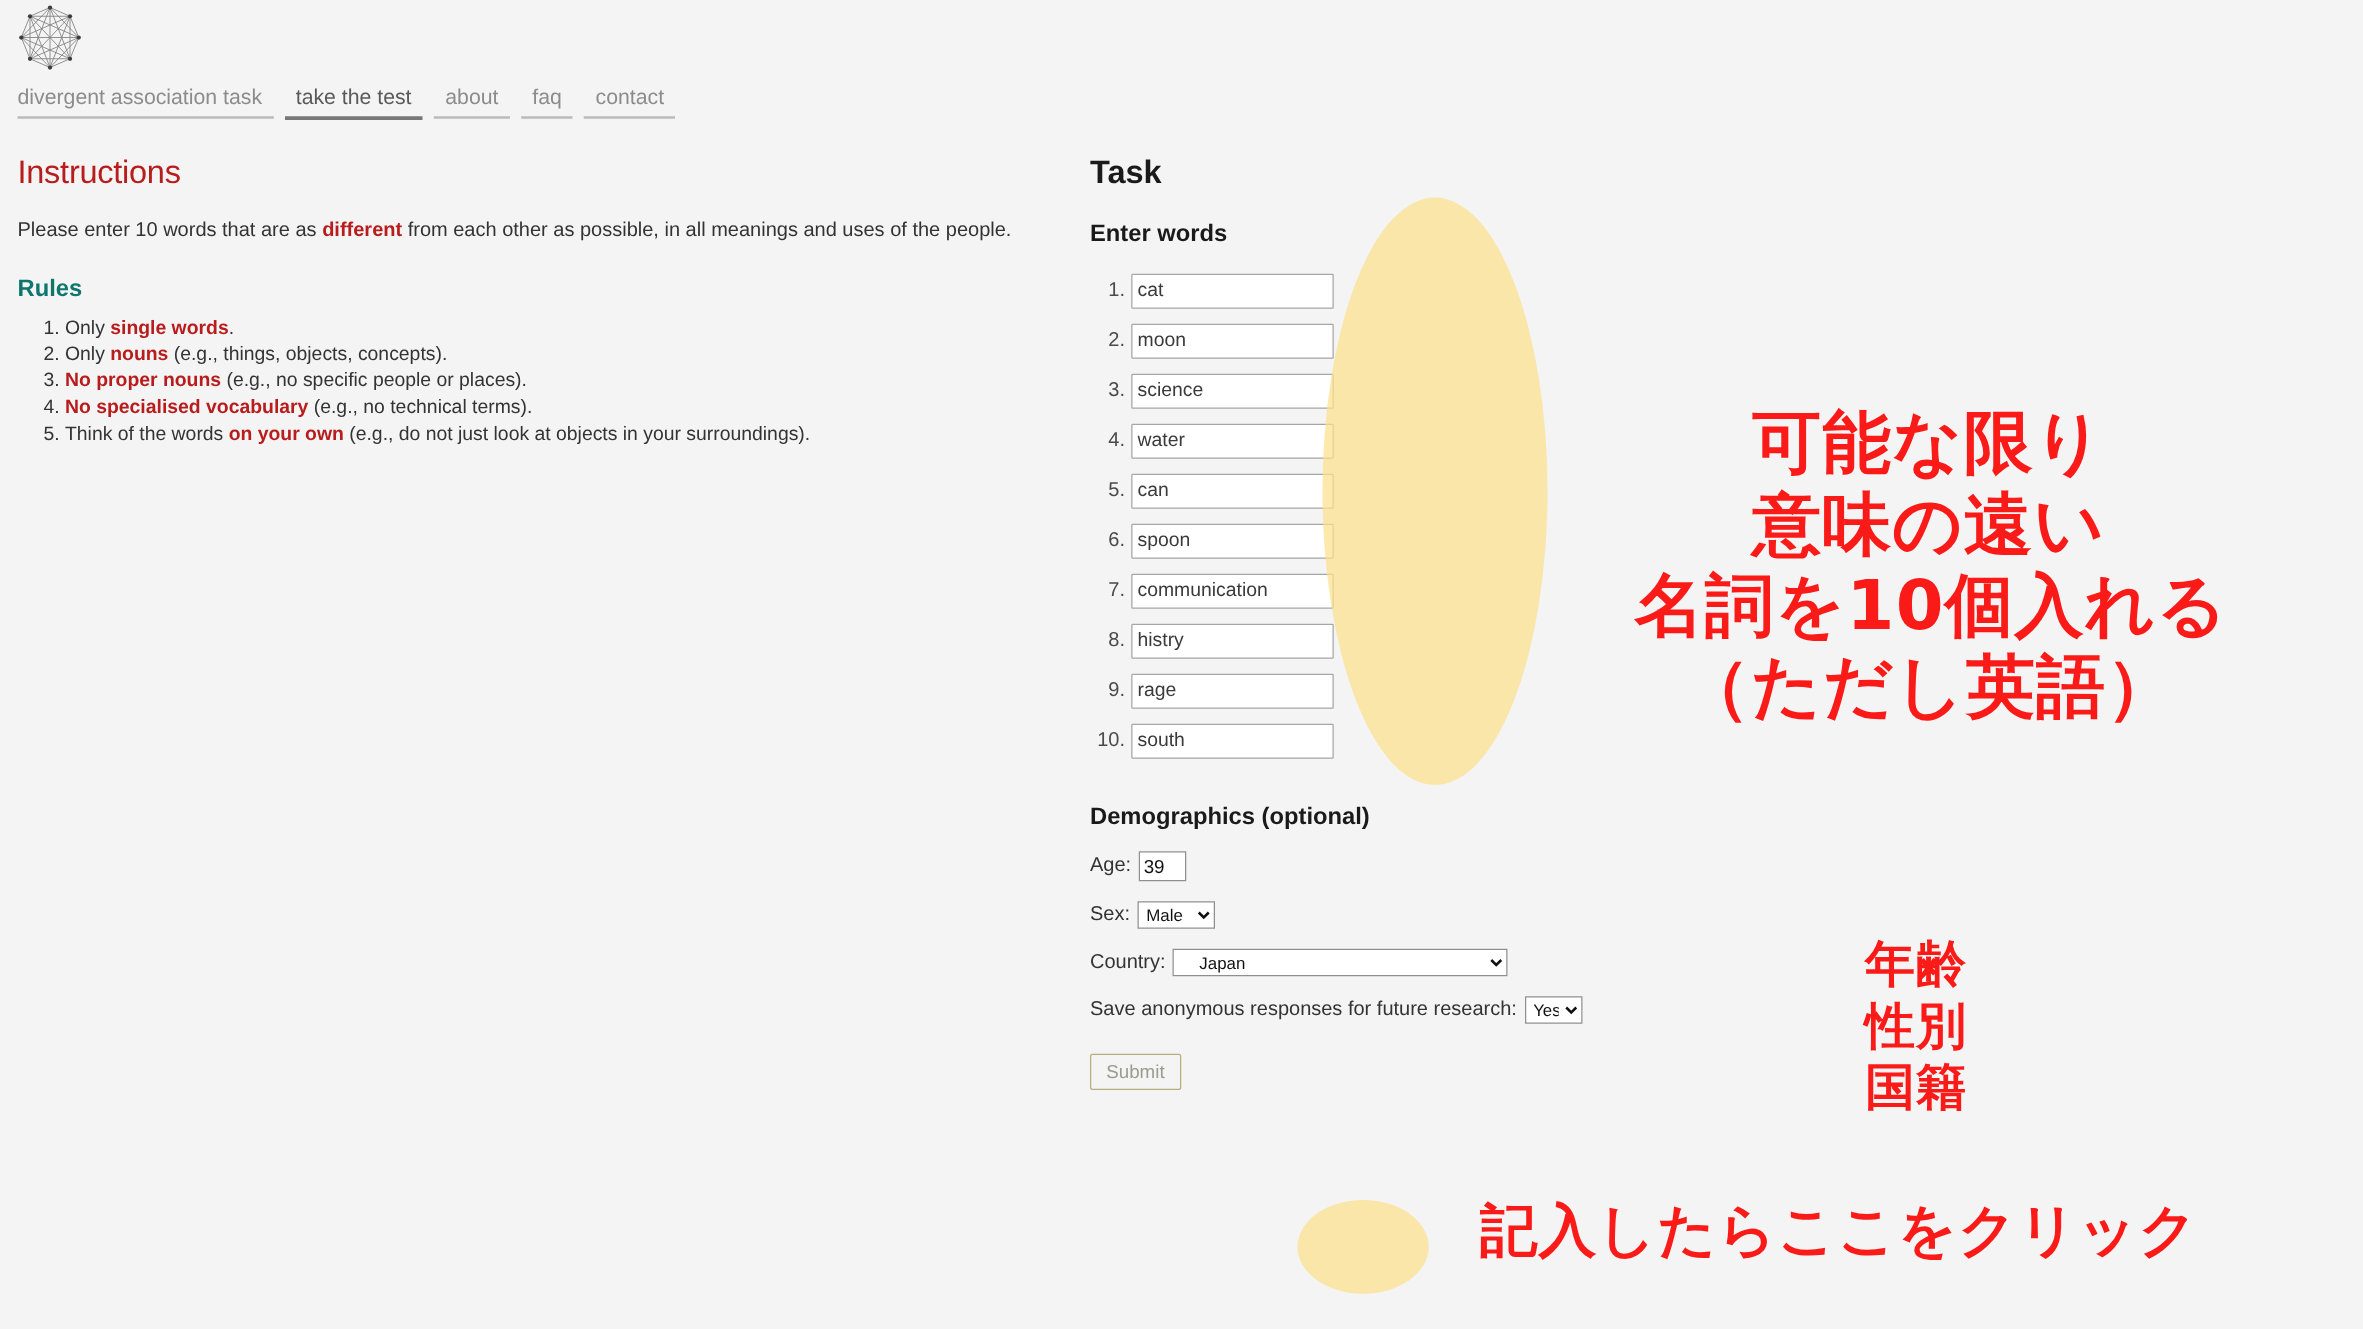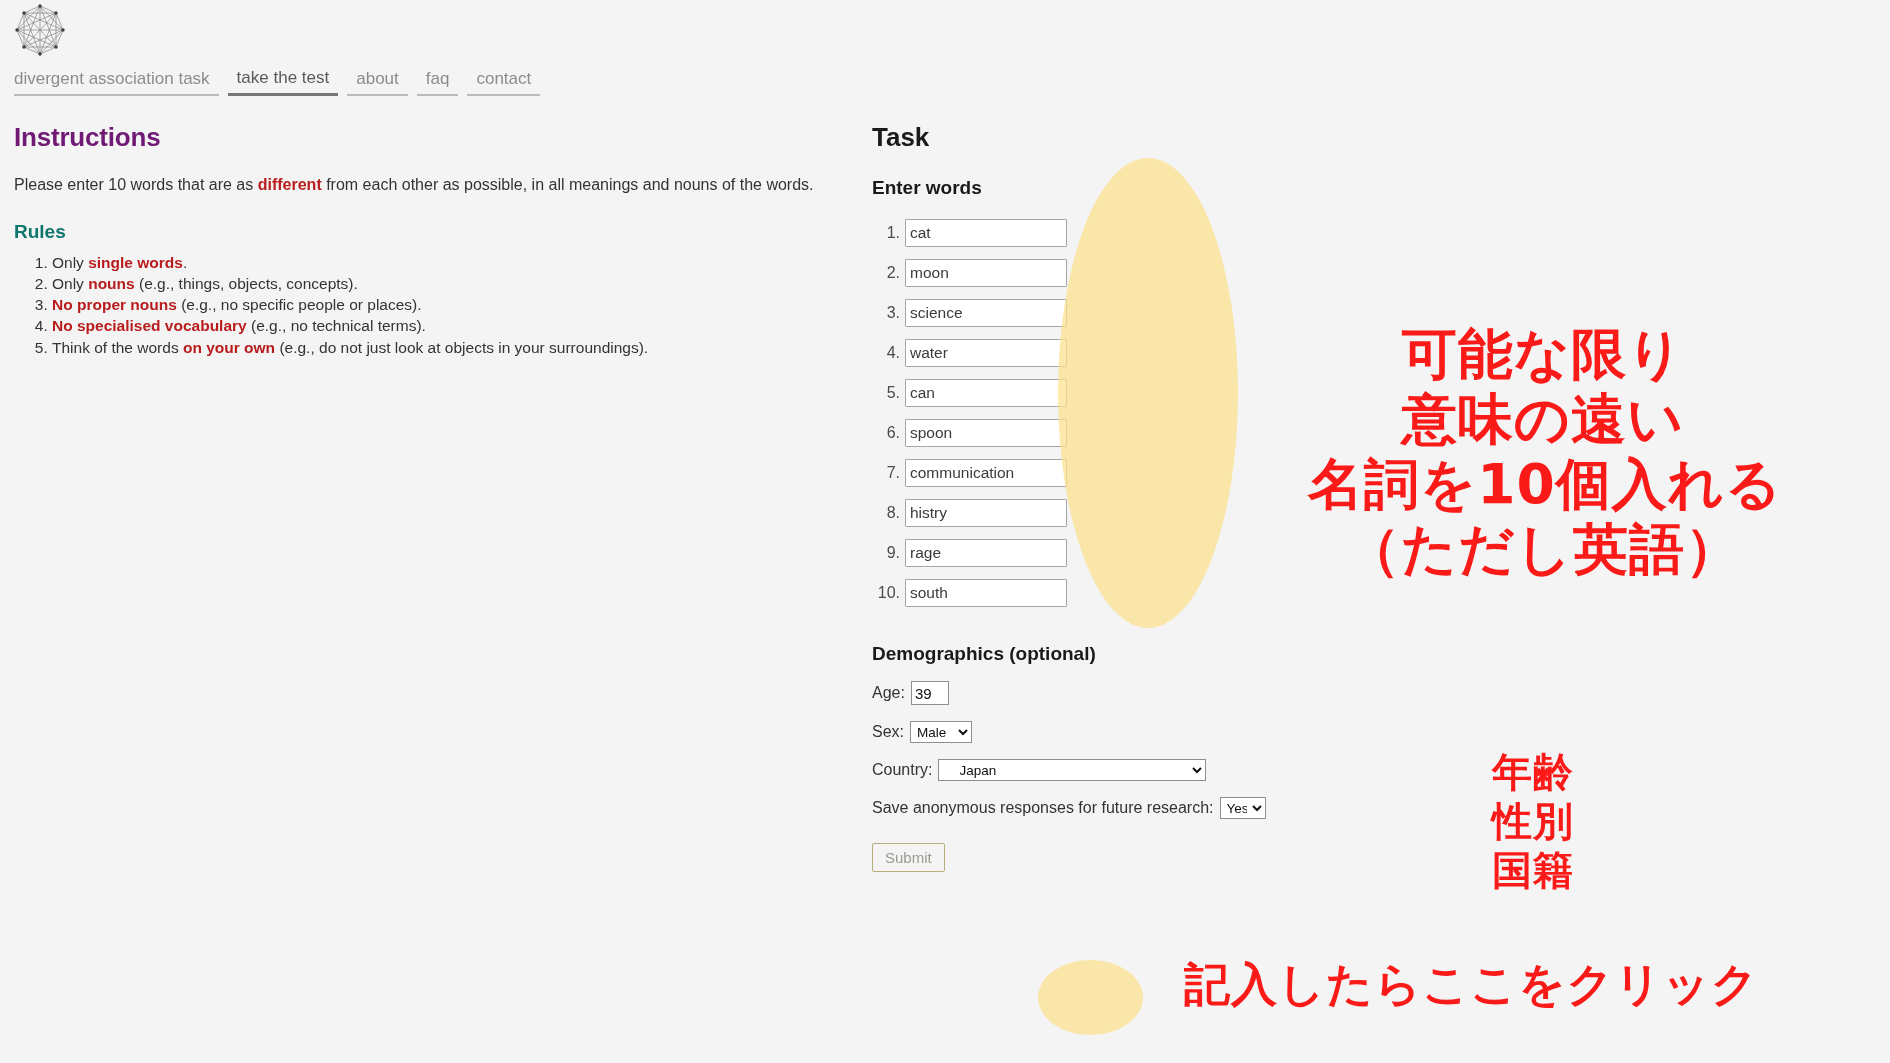--- a/index.html
+++ b/index.html
@@ -25,21 +25,21 @@
     width: 52px;
     height: 56px;
   }
 
   
   #nav {
     position: absolute;
     left: 14px;
     top: 68px;
     display: flex;
-    align-items: center;
+    align-items: flex-start;
     gap: 0px;
     font-size: 17px;
   }
   .nav-item {
     color: #8c8c8c;
     text-decoration: none;
     padding: 0 9px 5px 9px;
     border-bottom: 2px solid #bbbbbb;
     line-height: 20px;
     white-space: nowrap;
@@ -53,23 +53,23 @@
 
   
   #left-col {
     position: absolute;
     left: 14px;
     top: 122px;
     width: 820px;
   }
   h2.section-title {
     font-size: 26px;
-    font-weight: bold;
+    font-weight: normal;
     margin: 0 0 22px 0;
-    color: #701a75;
+    color: #b91c1c;
     letter-spacing: -0.2px;
   }
   p.intro {
     font-size: 16px;
     margin: 0 0 26px 0;
     color: #333;
     line-height: 1.25;
   }
   h3.rules-title {
     font-size: 19px;
@@ -283,21 +283,21 @@
   <a class="nav-item" href="#">about</a>
   <span class="nav-gap"></span>
   <a class="nav-item" href="#">faq</a>
   <span class="nav-gap"></span>
   <a class="nav-item" href="#">contact</a>
 </nav>
 
 <div id="left-col">
   <h2 class="section-title">Instructions</h2>
 
-  <p class="intro"><span>Please enter 10 words that are as </span><b>different</b><span> from each other as possible, in all meanings and nouns of the words.</span></p>
+  <p class="intro"><span>Please enter 10 words that are as </span><b>different</b><span> from each other as possible, in all meanings and uses of the people.</span></p>
 
   <h3 class="rules-title">Rules</h3>
 
   <ol class="rules">
     <li><span>Only </span><b>single words</b><span>.</span></li>
     <li><span>Only </span><b>nouns</b><span> (e.g., things, objects, concepts).</span></li>
     <li><span></span><b>No proper nouns</b><span> (e.g., no specific people or places).</span></li>
     <li><span></span><b>No specialised vocabulary</b><span> (e.g., no technical terms).</span></li>
     <li><span>Think of the words </span><b>on your own</b><span> (e.g., do not just look at objects in your surroundings).</span></li>
   </ol>

